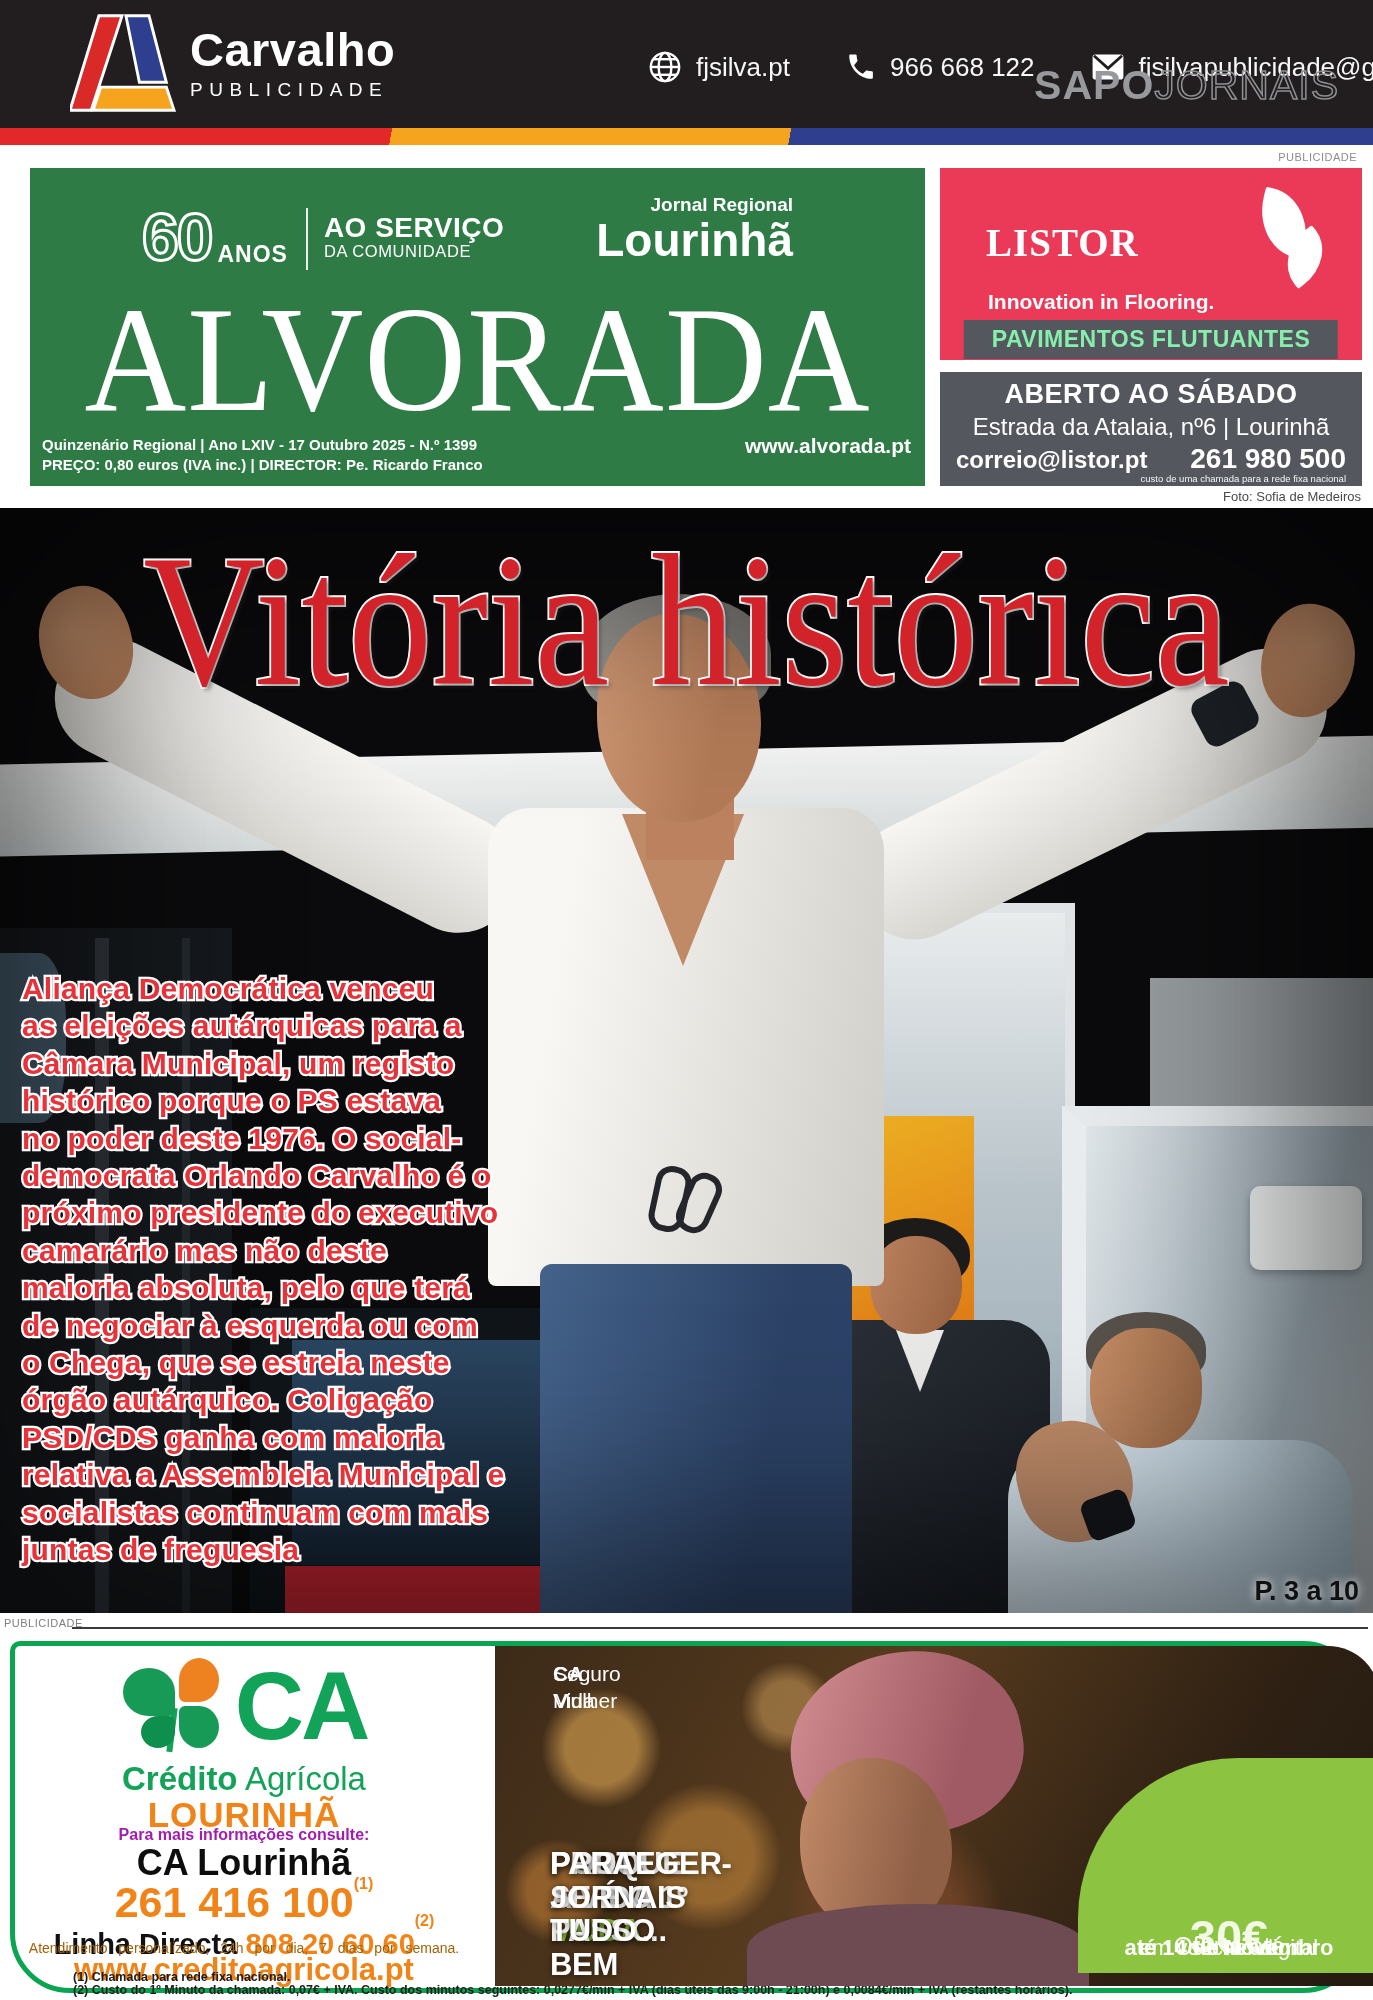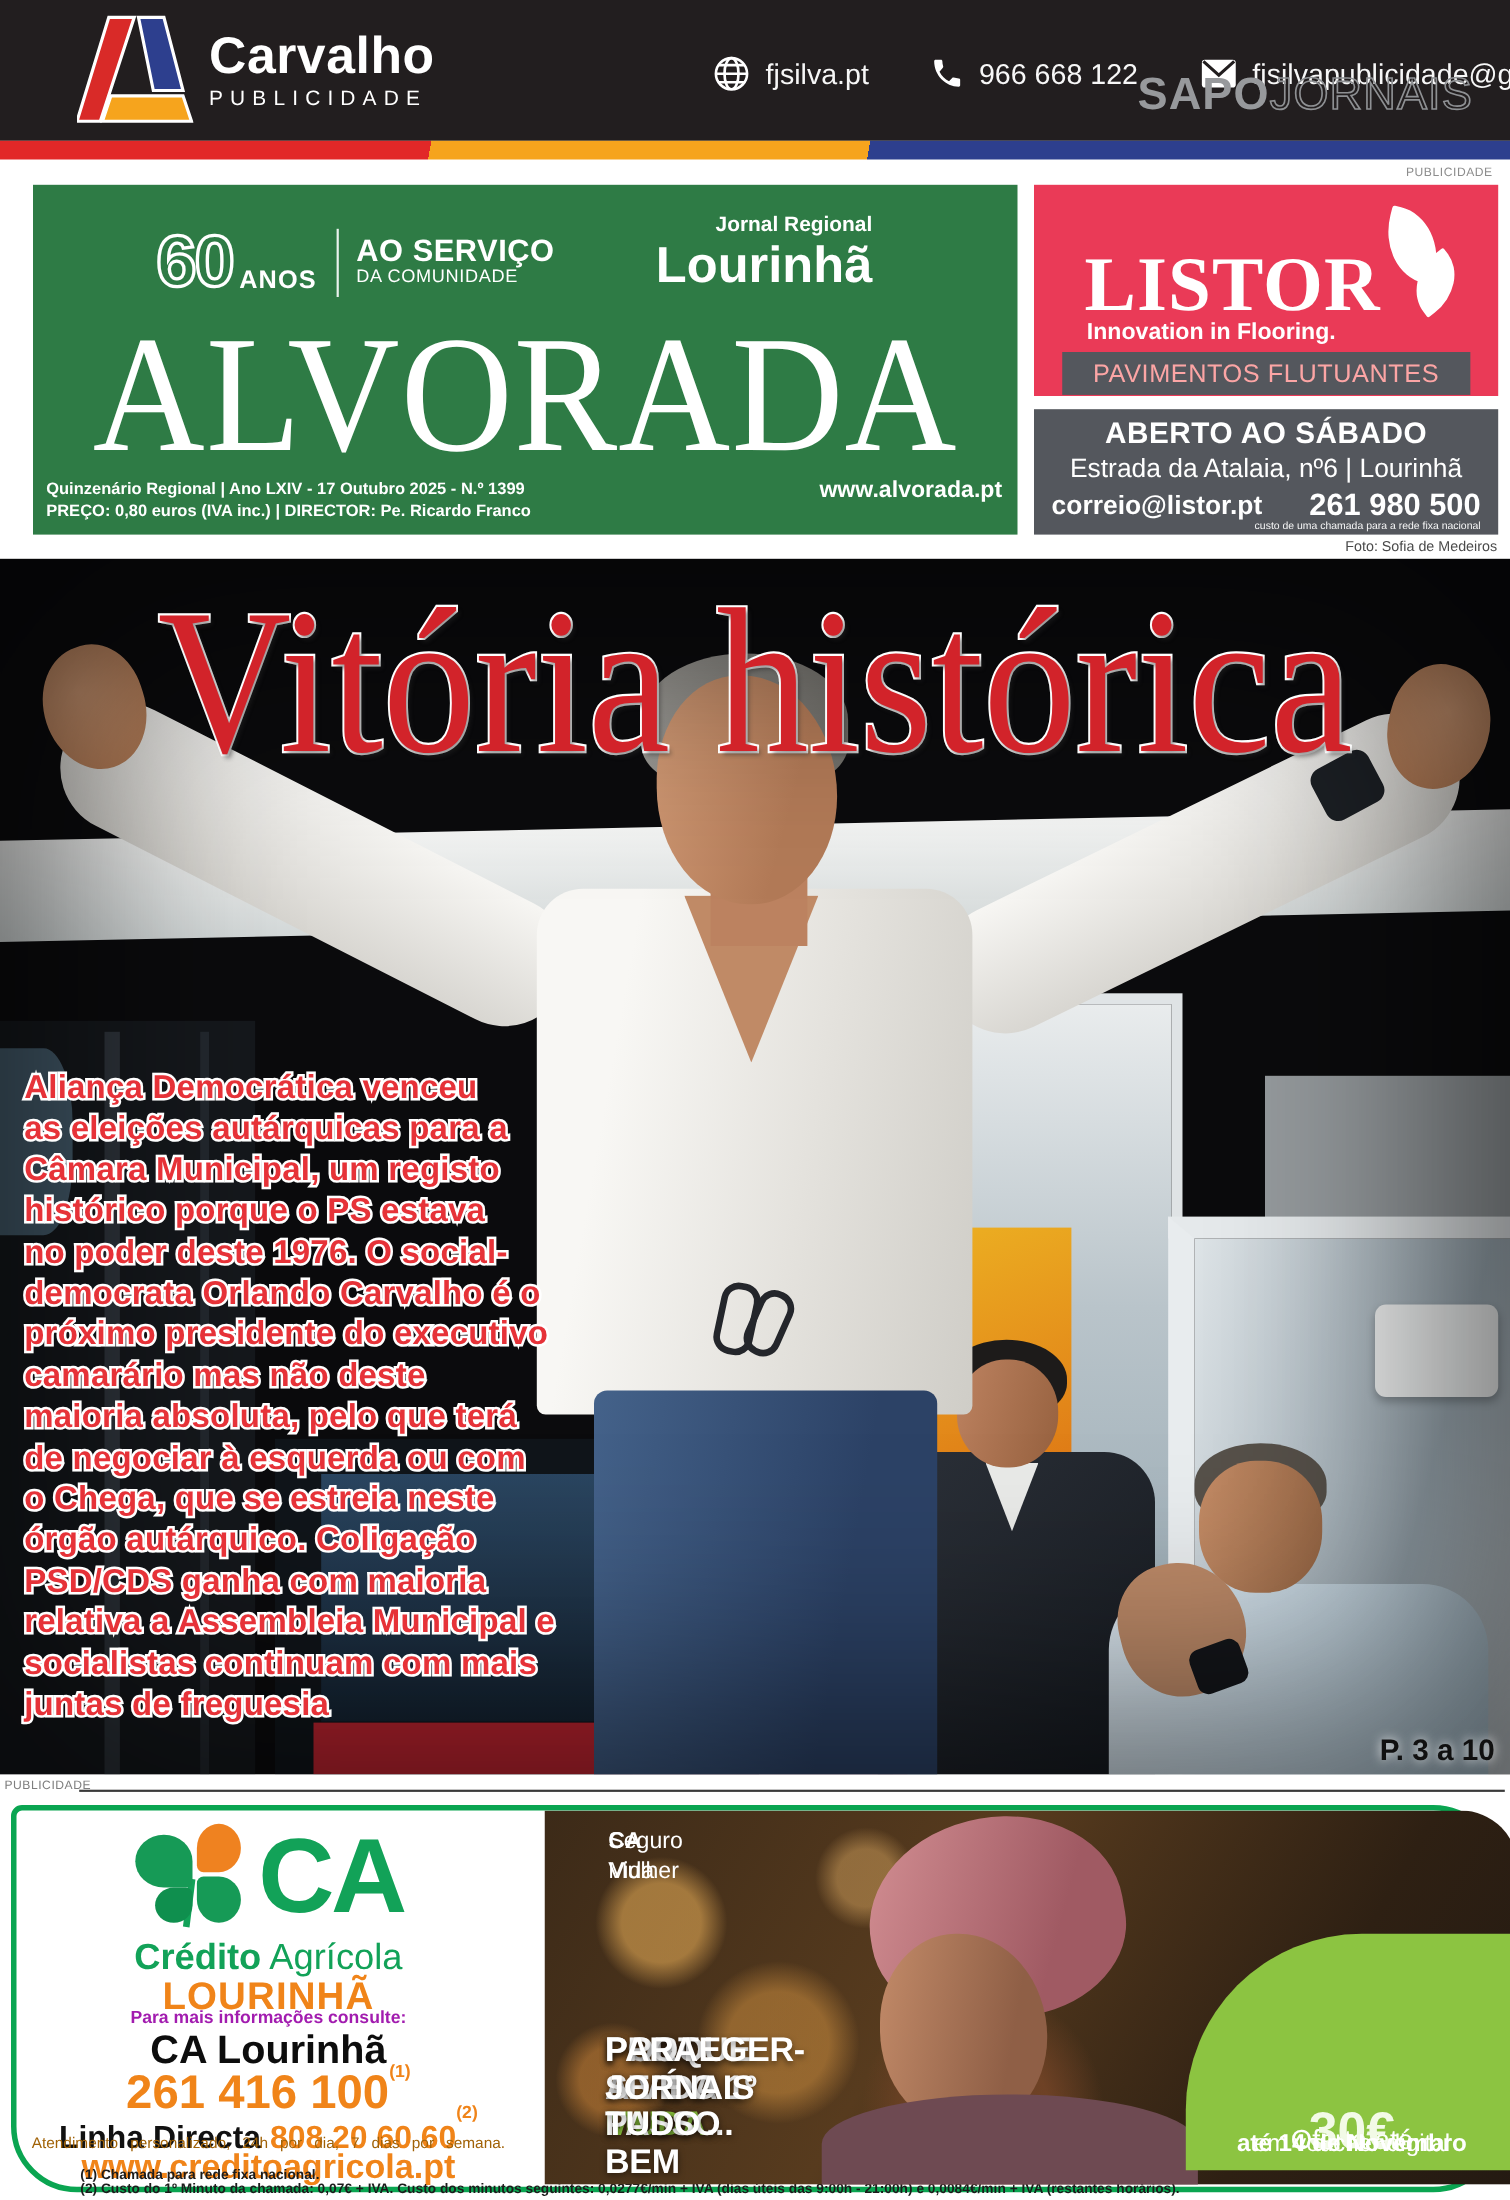--- a/index.html
+++ b/index.html
@@ -44,28 +44,28 @@
   .regional .r1{font-size:19px;font-weight:700}
   .regional .r2{font-size:46px;font-weight:700;line-height:1.05}
   .mh-title{position:absolute;left:0;right:0;top:116px;text-align:center;font-family:"Liberation Serif",serif;
     font-size:141px;font-weight:400;line-height:1;transform:scaleY(1.07);transform-origin:top;letter-spacing:1px;white-space:nowrap}
   .mh-info{position:absolute;left:12px;bottom:12px;font-size:15px;font-weight:700;line-height:1.3}
   .mh-site{position:absolute;right:14px;bottom:28px;font-size:21px;font-weight:700}
 
   
   .listor{position:absolute;left:940px;top:168px;width:422px;height:318px}
   .listor-red{position:absolute;left:0;top:0;width:422px;height:192px;background:var(--listor-red)}
-  .listor-brand{position:absolute;left:46px;top:52px;font-family:"Liberation Serif",serif;font-size:70px;font-weight:700;color:#fff;letter-spacing:1px}
+  .listor-brand{position:absolute;left:46px;top:52px;font-family:"Liberation Serif",serif;font-size:39px;font-weight:700;color:#fff;letter-spacing:1px}
   .listor-leaf{position:absolute;right:26px;top:24px;width:96px;height:92px}
   .leaf{position:absolute;background:#fff;border-radius:4% 85% 4% 85%}
   .leaf.l1{left:18px;top:0;width:52px;height:62px;transform:rotate(14deg)}
   .leaf.l2{left:44px;top:40px;width:42px;height:50px;transform:rotate(52deg)}
   .listor-tag{position:absolute;left:48px;top:122px;font-size:21px;font-weight:700;color:#fff}
-  .listor-band{position:absolute;left:50%;top:152px;transform:translateX(-50%);background:#54575d;color:#fca5a5;
-    font-size:23px;font-weight:400;padding:6px 28px;white-space:nowrap;letter-spacing:.5px}
+  .listor-band{position:absolute;left:50%;top:152px;transform:translateX(-50%);background:#54575d;color:#86efac;
+    font-size:23px;font-weight:700;padding:6px 28px;white-space:nowrap;letter-spacing:.5px}
   .listor-gray{position:absolute;left:0;top:204px;width:422px;height:114px;background:var(--listor-gray);color:#fff}
   .lg-open{position:absolute;left:0;right:0;top:7px;text-align:center;font-size:27px;font-weight:700;letter-spacing:.5px}
   .lg-addr{position:absolute;left:0;right:0;top:41px;text-align:center;font-size:24px;font-weight:400}
   .lg-mail{position:absolute;left:16px;top:74px;font-size:24px;font-weight:700}
   .lg-phone{position:absolute;right:16px;top:71px;font-size:28px;font-weight:700}
   .lg-note{position:absolute;right:16px;top:101px;font-size:9.5px;font-weight:400;opacity:.95}
 
   .photo-credit{position:absolute;right:12px;top:489px;font-size:13px;color:#4a4a4a}
 
   

